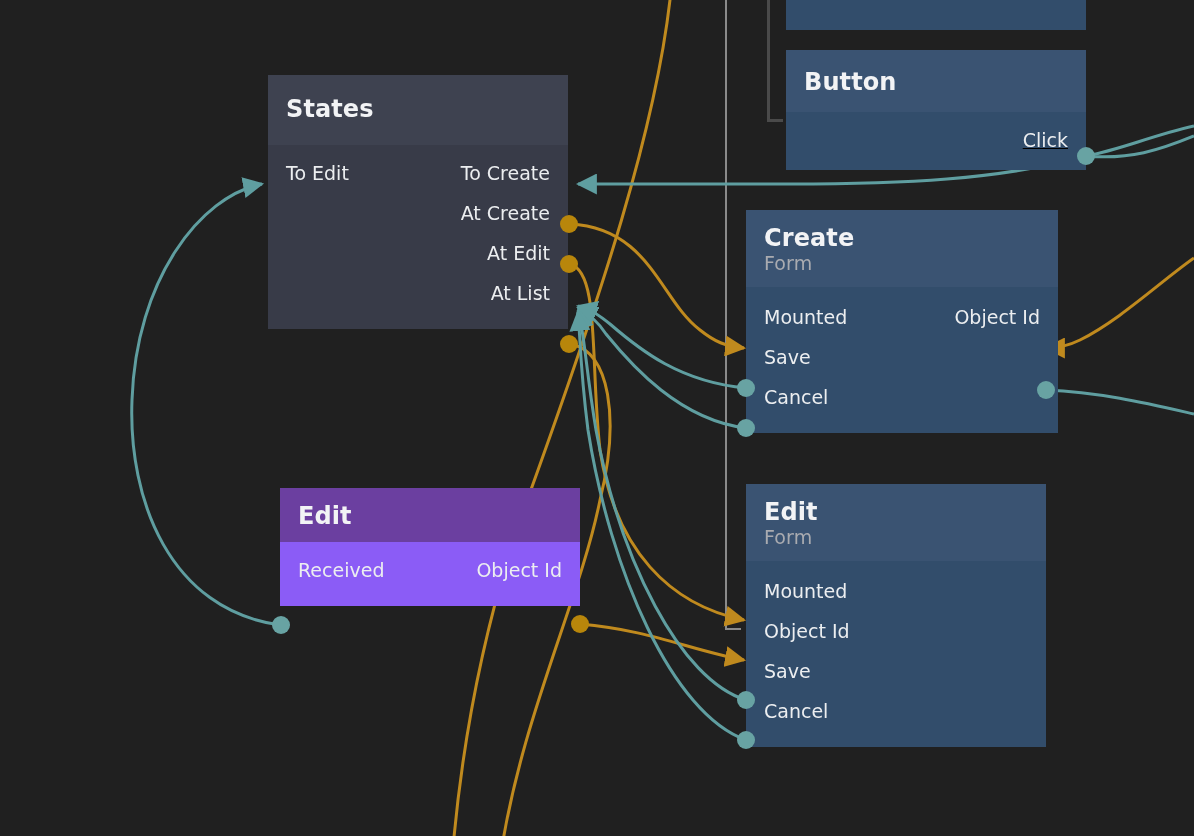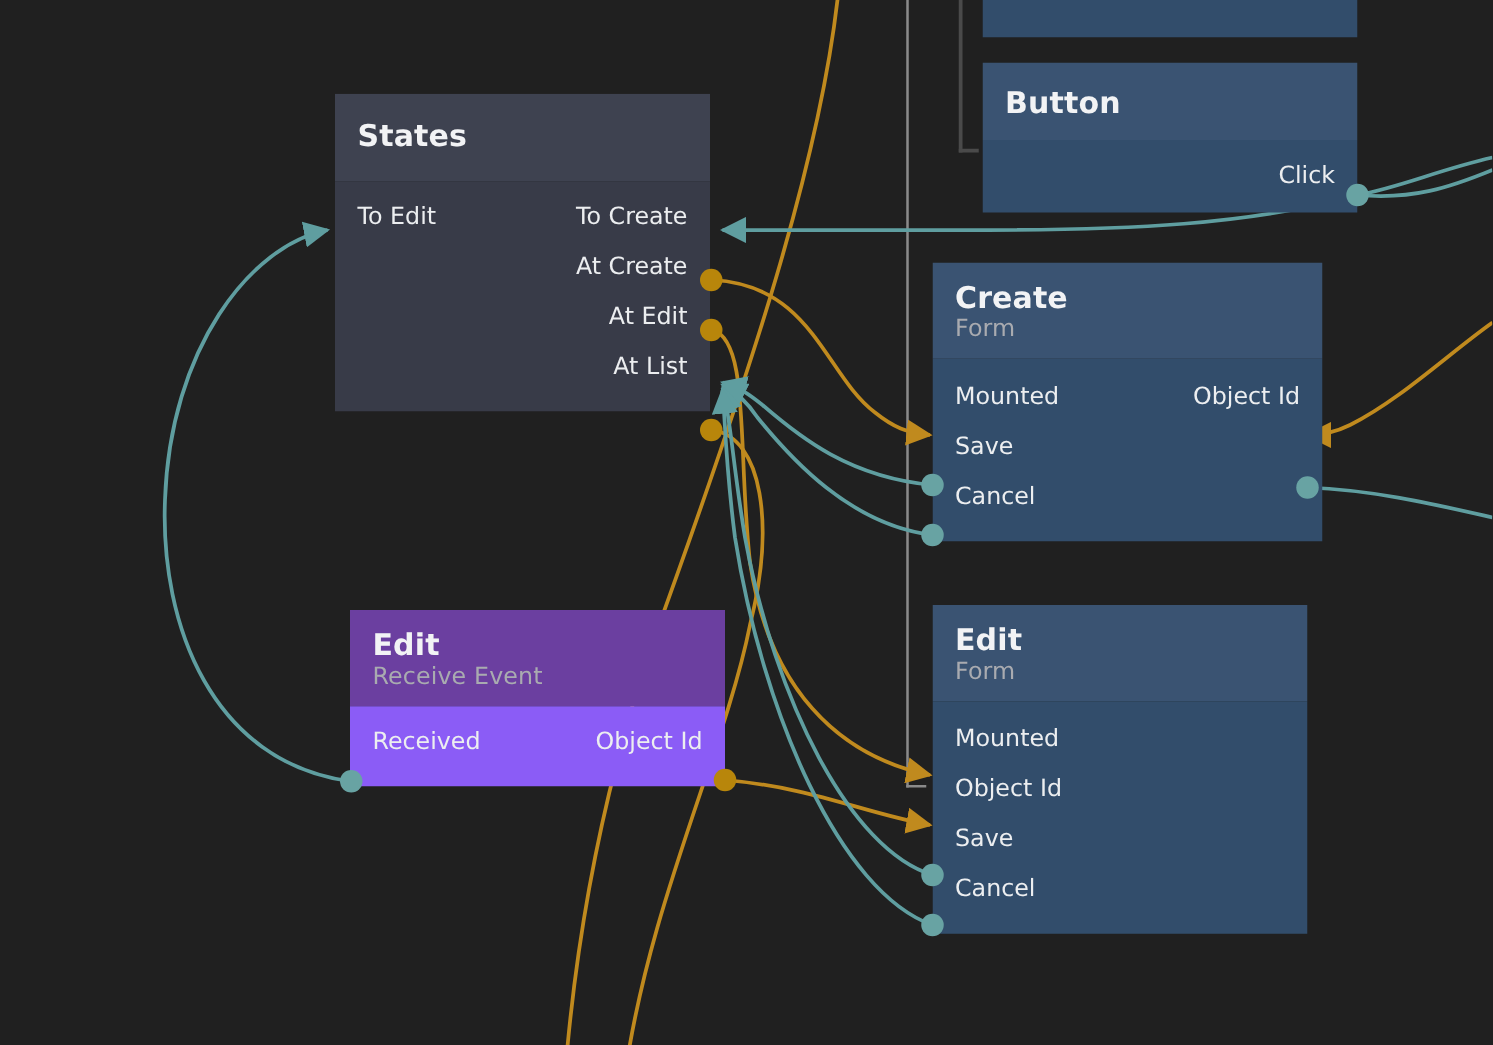--- a/index.html
+++ b/index.html
@@ -151,21 +151,21 @@
   </svg>
 
   <div class="node n-blue" style="left:786px; top:-62px; width:300px; height:92px;">
     <div class="node-body" style="height:92px;"></div>
   </div>
 
   <div class="node n-blue" style="left:786px; top:50px; width:300px; height:140px;">
     <div class="node-header" style="padding:18px 18px 16px 18px;">
       <div class="node-title">Button</div>
     </div>
-    <div class="node-body" style="padding:8px 0 10px 0;">
+    <div class="node-body" style="padding:8px 0 10px 0;text-decoration:underline;">
       <div class="port-row port-out">
         <span class="port-label">Click</span>
       </div>
     </div>
   </div>
 
   <div class="node n-states" style="left:268px; top:75px; width:300px; height:305px;">
     <div class="node-header">
       <div class="node-title">States</div>
     </div>
@@ -182,21 +182,20 @@
       </div>
       <div class="port-row port-out">
         <span class="port-label">At List</span>
       </div>
     </div>
   </div>
 
   <div class="node n-purple" style="left:280px; top:488px; width:300px; height:174px;">
     <div class="node-header">
       <div class="node-title">Edit</div>
-      <div class="node-subtitle">Receive Event</div>
     </div>
     <div class="node-body">
       <div class="port-row" style="position:relative;">
         <span class="port-label" style="margin-left:18px;">Received</span>
         <span class="port-label" style="position:absolute; right:18px;">Object Id</span>
       </div>
     </div>
   </div>
 
   <div class="node n-blue" style="left:746px; top:210px; width:312px; height:260px;">

